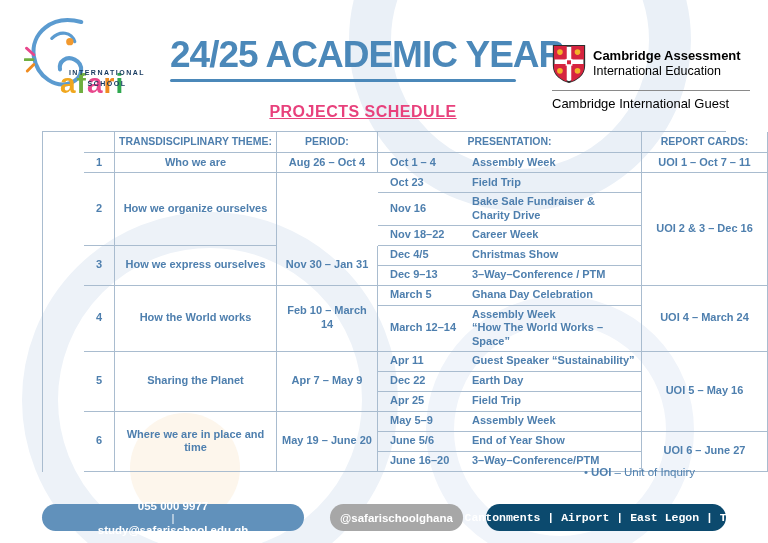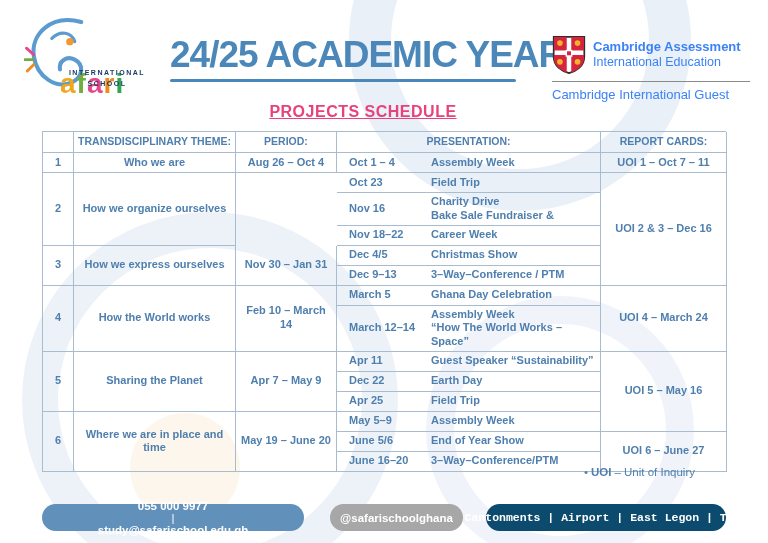--- a/index.html
+++ b/index.html
@@ -17,38 +17,38 @@
   .logo svg { position:absolute; left:0; top:0; }
   .logo-word { position:absolute; left:36px; top:20px; font-size:28px; font-weight:bold; letter-spacing:1px;margin-top:36px; }
   .logo-word .l1{color:#f0a71e}.logo-word .l2{color:#6fae3f}.logo-word .l3{color:#e8468b}.logo-word .l4{color:#ef8b1f}.logo-word .l5{color:#2fa84f}
   .logo-sub { position:absolute; left:40px; top:56px; width:86px; text-align:center;
               font-size:7px; font-weight:bold; letter-spacing:1.5px; color:#16395f; line-height:1.5; }
 
   .title-wrap { position:absolute; left:170px; top:34px; width:346px; text-align:center; z-index:2; }
   .page-title { font-size:37px; font-weight:bold; color:#4b88b9; letter-spacing:-1px; white-space:nowrap; }
   .title-underline { height:3px; background:#4b88b9; border-radius:2px; margin-top:3px; }
 
-  .cambridge { position:absolute; left:552px; top:35px; width:198px; z-index:2; color:#3b82f6; }
+  .cambridge { position:absolute; left:552px; top:44px; width:198px; z-index:2; color:#000000; }
   .cam-top { display:flex; align-items:center; gap:7px; }
   .cam-line1 { font-size:13px; font-weight:bold; line-height:1.25; }
   .cam-line2 { font-size:12.5px; line-height:1.25; }
   .cam-divider { border-top:1px solid #8a8a8a; margin:6px 0 5px 0; }
   .cam-line3 { font-size:13px; }
 
   .subtitle { position:absolute; left:0; top:103px; width:726px; text-align:center;
               font-size:16px; font-weight:bold; color:#e8417c; letter-spacing:.5px; z-index:2;text-decoration:underline; }
 
   
   .schedule-table {
     position:absolute; left:42px; top:131px; width:684px; z-index:2;
     display:grid;
     grid-template-columns:31px 162px 101px 264px 126px;
     grid-template-rows:21px repeat(14, minmax(20px, auto));
     border-top:1px solid #a9bccf; border-left:1px solid #a9bccf;
-    color:#4e7fae; font-size:11px; font-weight:bold;
+    color:#4e7fae; font-size:11px; font-weight:bold;padding-left:41px;
   }
   .cell {
     border-right:1px solid #a9bccf; border-bottom:1px solid #a9bccf;
     display:flex; align-items:center; justify-content:center;
     text-align:center; padding:2px 3px; line-height:1.25;
   }
   .cell.th { font-size:10.5px; }
   .cell.event { justify-content:flex-start; text-align:left; padding-left:12px; }
   .event .date { width:82px; flex:none; }
   .elabel .line { display:block; }
@@ -167,22 +167,22 @@
       <span class="date">Oct 1 – 4</span>
       <span class="elabel">Assembly Week</span>
     </div>
   <div class="cell event" style="grid-row:3;grid-column:4">
       <span class="date">Oct 23</span>
       <span class="elabel">Field Trip</span>
     </div>
   <div class="cell event" style="grid-row:4;grid-column:4">
       <span class="date">Nov 16</span>
       <span class="elabel">
+        <span class="line">Bake Sale Fundraiser &amp;</span>
         <span class="line">Charity Drive</span>
-        <span class="line">Bake Sale Fundraiser &amp;</span>
       </span>
     </div>
   <div class="cell event" style="grid-row:5;grid-column:4">
       <span class="date">Nov 18–22</span>
       <span class="elabel">Career Week</span>
     </div>
   <div class="cell event" style="grid-row:6;grid-column:4">
       <span class="date">Dec 4/5</span>
       <span class="elabel">Christmas Show</span>
     </div>

